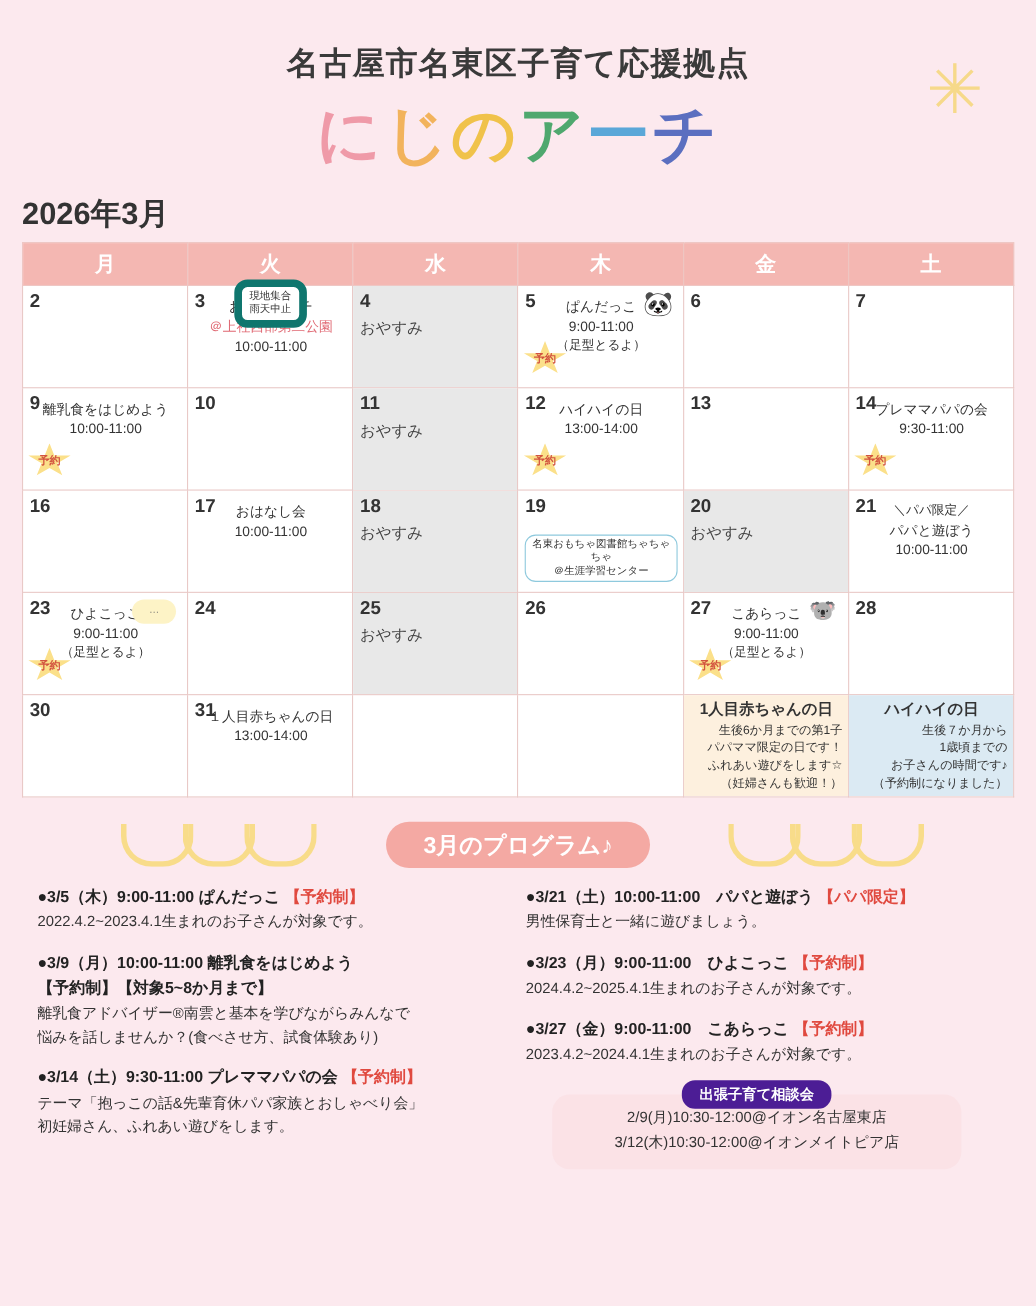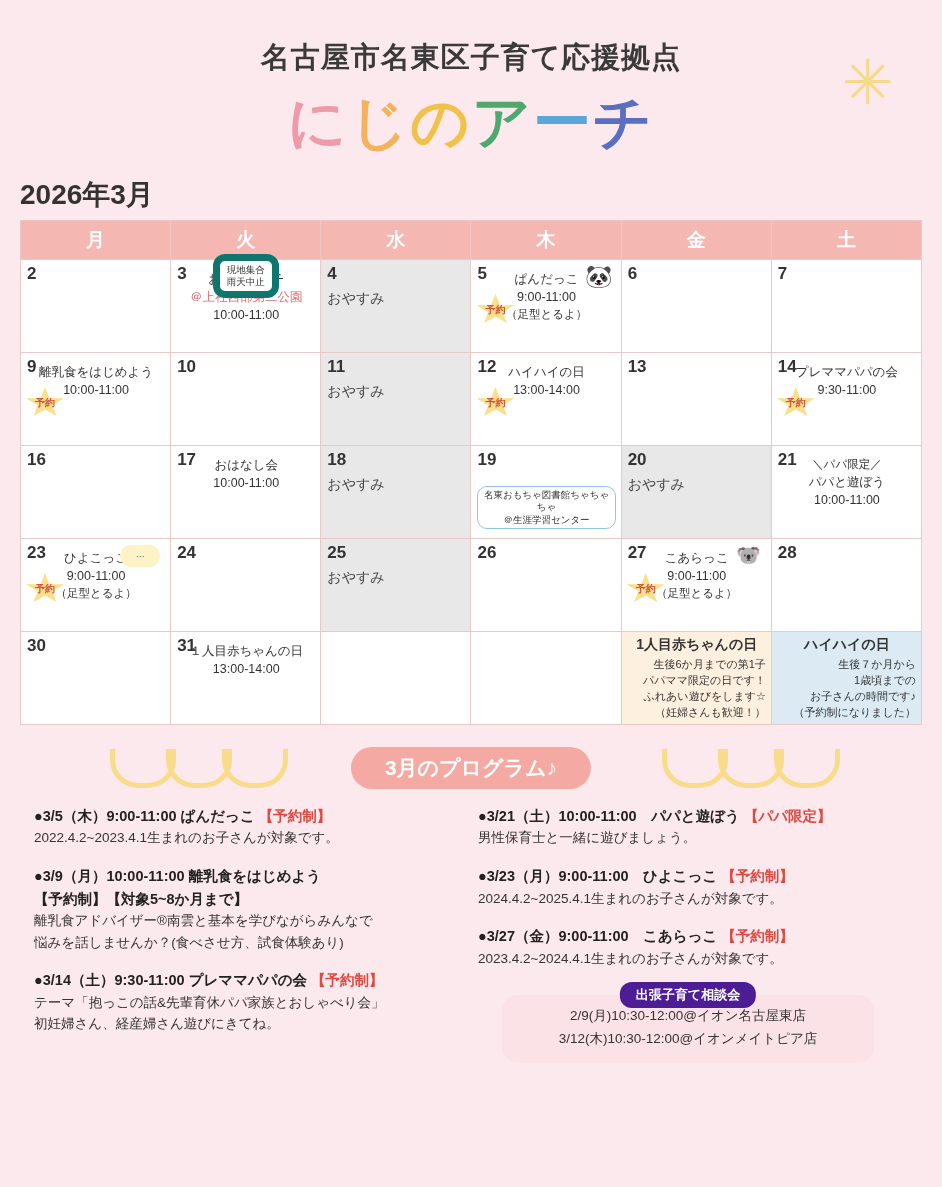--- a/index.html
+++ b/index.html
@@ -30,21 +30,21 @@
 
   
   .cal{width:902px;margin:0 20px;border-collapse:collapse;table-layout:fixed;background:#fff;border:1px solid #e7bfc0;}
   .cal th{background:#f4b7b2;color:#fff;font-size:19px;font-weight:bold;padding:6px 0;border:1px solid #eec7c4;}
   .cal td{border:1px solid #e9c9c7;height:86px;vertical-align:top;padding:4px 5px 2px 6px;position:relative;font-size:12.5px;color:#333;}
   .daynum{font-size:17px;font-weight:bold;color:#333;}
   .gray{background:#e8e8e8;}
   .cell-body{text-align:center;margin-top:-14px;line-height:1.45;}
   .cell-body .t{display:block;}
   .rest{text-align:left;font-size:14px;color:#444;margin-top:6px;}
-  .badge-yoyaku{position:absolute;left:4px;bottom:26px;width:40px;height:32px;}
+  .badge-yoyaku{position:absolute;left:4px;bottom:10px;width:40px;height:32px;}
   .badge-yoyaku .star{position:absolute;inset:0;background:#fbe08a;
     clip-path:polygon(50% 0%,61% 35%,98% 35%,68% 57%,79% 91%,50% 70%,21% 91%,32% 57%,2% 35%,39% 35%);}
   .badge-yoyaku b{position:absolute;inset:0;display:flex;align-items:center;justify-content:center;font-size:10px;color:#d2533f;font-weight:bold;}
   .small{font-size:11.5px;}
   .pinktxt{color:#e06a74;}
   .bubble{position:absolute;top:-6px;left:50%;transform:translateX(-50%);background:#fff;border:7px solid #0f766e;border-radius:12px;font-size:9.5px;line-height:1.25;padding:3px 7px;color:#333;white-space:nowrap;text-align:center;}
   .bubble2{background:#fff;border:1px solid #8ec9dd;border-radius:10px;font-size:9.5px;line-height:1.3;padding:2px 4px;color:#333;text-align:center;}
   .cloud{position:absolute;right:10px;top:6px;width:40px;height:22px;background:#fdf3c6;border-radius:12px;font-size:9px;color:#666;display:flex;align-items:center;justify-content:center;}
   .panda{position:absolute;right:8px;top:4px;font-size:22px;}
   .koala{position:absolute;right:10px;top:4px;font-size:20px;}
@@ -333,21 +333,21 @@
         <div class="hd tag2">【予約制】【対象5~8か月まで】</div>
         <div class="bd">
           <div>離乳食アドバイザー®南雲と基本を学びながらみんなで</div>
           <div>悩みを話しませんか？(食べさせ方、試食体験あり)</div>
         </div>
       </div>
       <div class="item">
         <div class="hd">●3/14（土）9:30-11:00 プレママパパの会 <span class="tag">【予約制】</span></div>
         <div class="bd">
           <div>テーマ「抱っこの話&amp;先輩育休パパ家族とおしゃべり会」</div>
-          <div>初妊婦さん、経産婦さん遊びにきてね。</div>
+          <div>初妊婦さん、ふれあい遊びをします。</div>
         </div>
       </div>
     </div>
   <div class="col" id="colRight">
     <div class="item">
         <div class="hd">●3/21（土）10:00-11:00　パパと遊ぼう <span class="tag">【パパ限定】</span></div>
         <div class="bd">
           <div>男性保育士と一緒に遊びましょう。</div>
         </div>
       </div>

